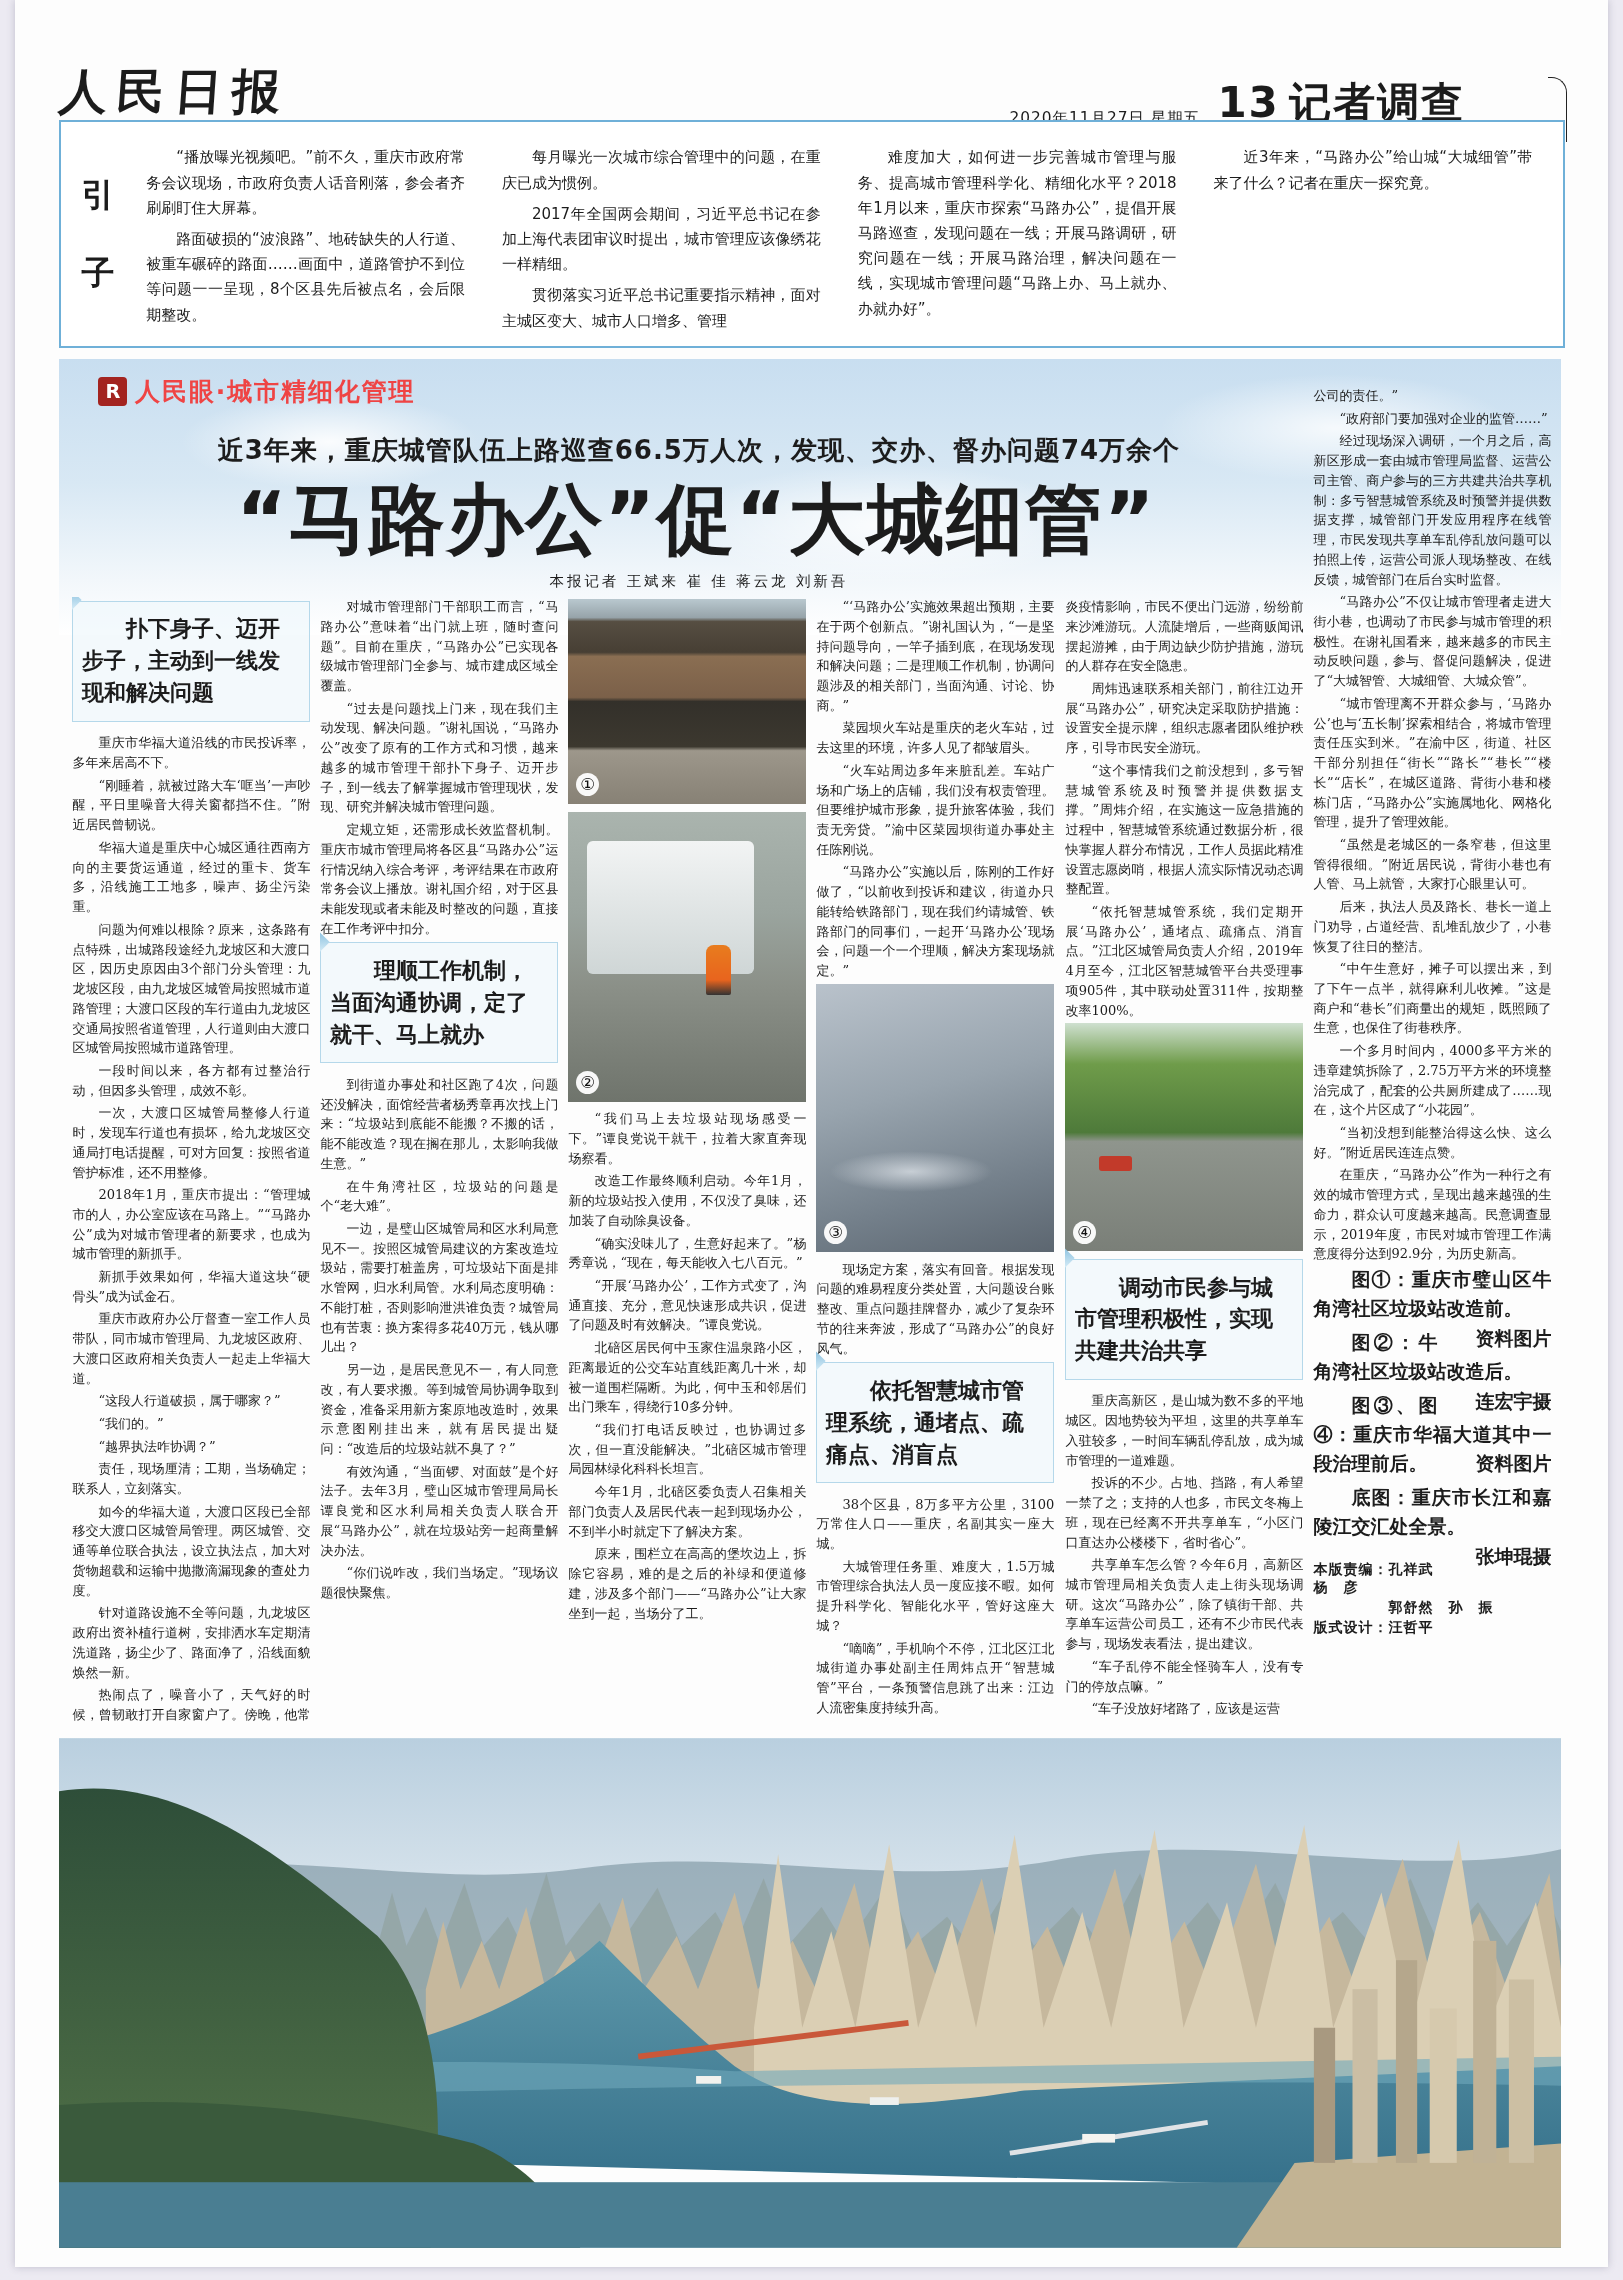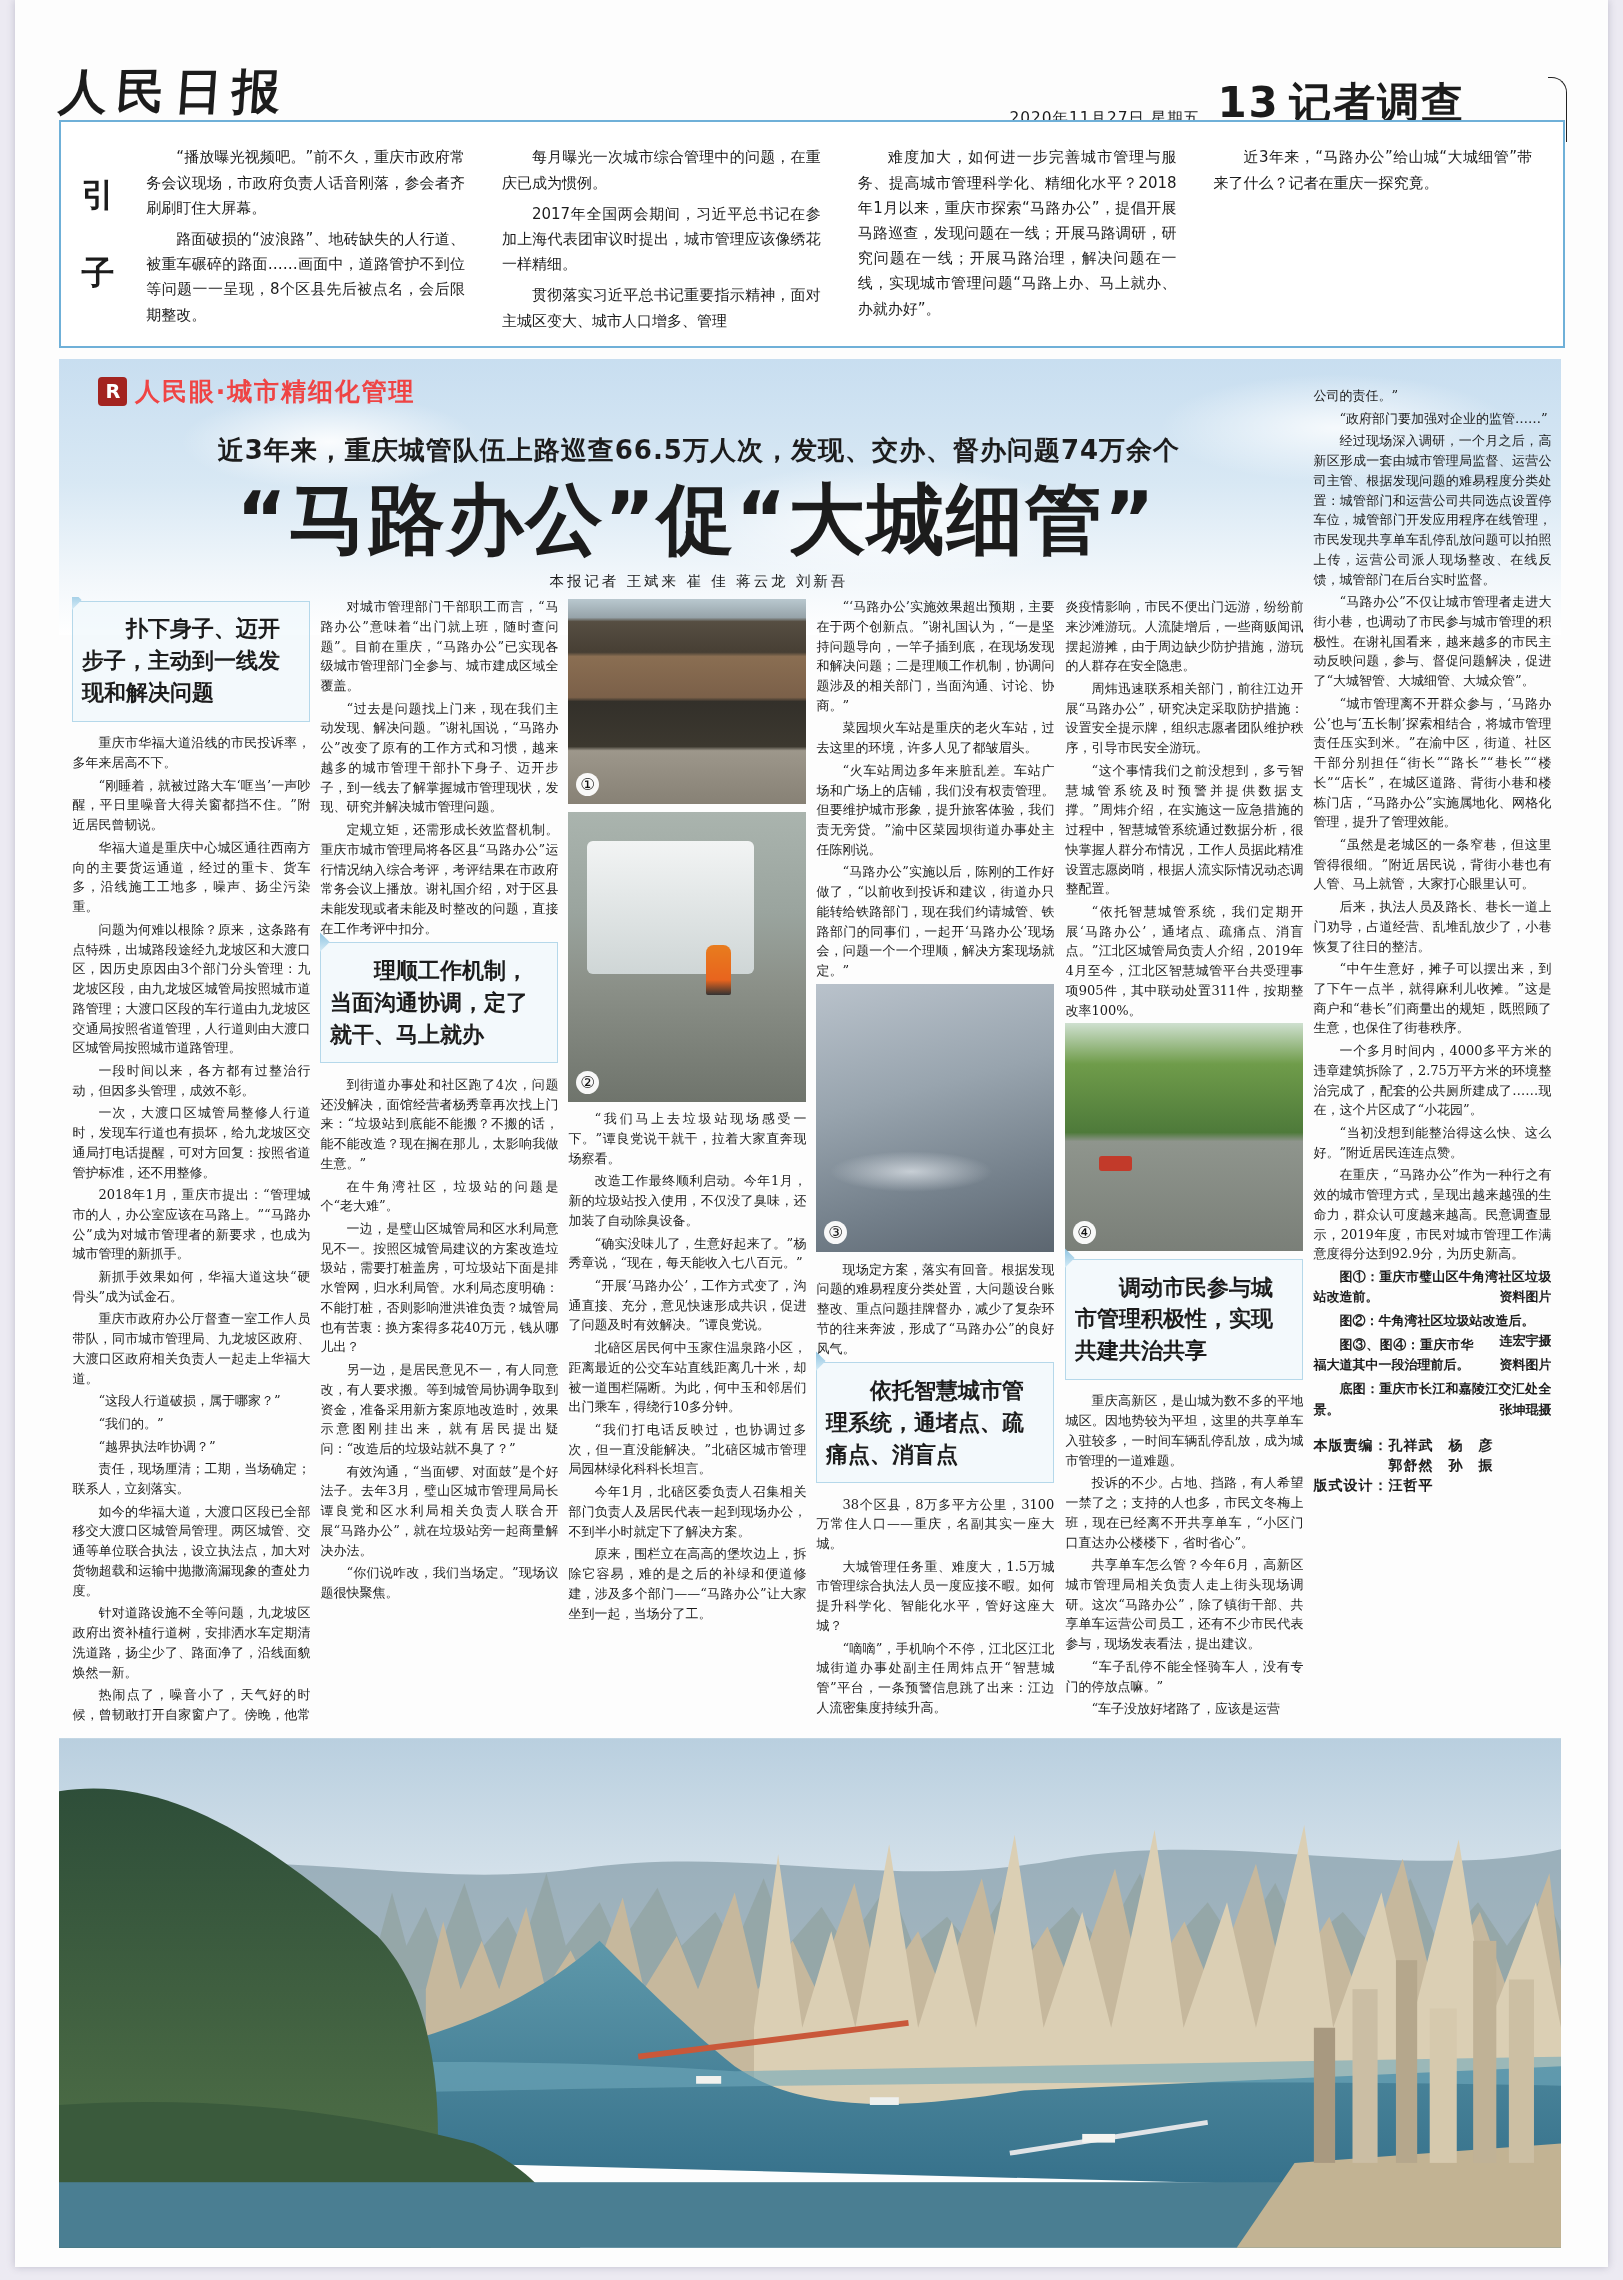--- a/index.html
+++ b/index.html
@@ -66,22 +66,22 @@
       background:linear-gradient(180deg,#f2f4f4,#cfd6d6);border-radius:5.8px;}
   .pic-worker::after{content:"";position:absolute;left:58%;top:46%;width:25px;height:50px;
       background:linear-gradient(180deg,#e87c1e 0%,#e8641e 70%,#333 100%);border-radius:7.7px 7.7px 1.9px 1.9px;}
   .pic-wet{background:
       radial-gradient(116px 29px at 40% 70%,rgba(230,235,240,.7),rgba(230,235,240,0) 70%),
       linear-gradient(165deg,#b9c2cb 0%,#98a4ae 40%,#737f8a 75%,#5c6670 100%);}
   .pic-green{background:linear-gradient(180deg,#cfe0d0 0%,#6f9c4a 18%,#4e7a3a 48%,#8f958d 52%,#7a7f78 100%);}
   .pic-green::after{content:"";position:absolute;left:14%;top:58%;width:33px;height:15.4px;
       background:#c23a2a;border-radius:2.9px;}
 
-  .caption{font-size:13px;font-weight:bold;line-height:1.55;margin:0 0 3.9px;text-align:justify;
-           text-indent:2em;font-family:Liberation Serif, serif;}
+  .caption{font-size:19px;font-weight:bold;line-height:1.55;margin:0 0 3.9px;text-align:justify;
+           text-indent:2em;font-family:Liberation Mono, monospace;}
   .caption .credit{float:right;font-weight:bold;}
   .creditline{font-size:14px;font-weight:bold;margin:1.9px 0;letter-spacing:1px;
               font-family:"DejaVu Serif",serif;}
   .credits-block{margin-top:17.4px;}
 
   
   .aerial{position:absolute;left:44px;top:1738px;width:1502px;height:510px;overflow:hidden;}
 </style>
 </head>
 <body>
@@ -202,21 +202,21 @@
         <div class="subhead"><span class="diamond"></span><span>调动市民参与城市管理积极性，实现共建共治共享</span></div>
         <p class="para">重庆高新区，是山城为数不多的平地城区。因地势较为平坦，这里的共享单车入驻较多，一时间车辆乱停乱放，成为城市管理的一道难题。</p>
         <p class="para">投诉的不少。占地、挡路，有人希望一禁了之；支持的人也多，市民文冬梅上班，现在已经离不开共享单车，“小区门口直达办公楼楼下，省时省心”。</p>
         <p class="para">共享单车怎么管？今年6月，高新区城市管理局相关负责人走上街头现场调研。这次“马路办公”，除了镇街干部、共享单车运营公司员工，还有不少市民代表参与，现场发表看法，提出建议。</p>
         <p class="para">“车子乱停不能全怪骑车人，没有专门的停放点嘛。”</p>
         <p class="para">“车子没放好堵路了，应该是运营</p>
       </div>
     <div class="col" style="left:1298px;top:386px;height:1338px;">
         <p class="para noindent">公司的责任。”</p>
         <p class="para">“政府部门要加强对企业的监管……”</p>
-        <p class="para">经过现场深入调研，一个月之后，高新区形成一套由城市管理局监督、运营公司主管、根据发现问题的难易程度分类处置：城管部门和运营公司共同选点设置停车位，城管部门开发应用程序在线管理，市民发现共享单车乱停乱放问题可以拍照上传，运营公司派人现场整改、在线反馈，城管部门在后台实时监督。</p>
+        <p class="para">经过现场深入调研，一个月之后，高新区形成一套由城市管理局监督、运营公司主管、商户参与的三方共建共治共享机制：多亏智慧城管系统及时预警并提供数据支撑，城管部门开发应用程序在线管理，市民发现共享单车乱停乱放问题可以拍照上传，运营公司派人现场整改、在线反馈，城管部门在后台实时监督。</p>
         <p class="para">“马路办公”不仅让城市管理者走进大街小巷，也调动了市民参与城市管理的积极性。在谢礼国看来，越来越多的市民主动反映问题，参与、督促问题解决，促进了“大城智管、大城细管、大城众管”。</p>
         <p class="para">“城市管理离不开群众参与，‘马路办公’也与‘五长制’探索相结合，将城市管理责任压实到米。”在渝中区，街道、社区干部分别担任“街长”“路长”“巷长”“楼长”“店长”，在城区道路、背街小巷和楼栋门店，“马路办公”实施属地化、网格化管理，提升了管理效能。</p>
         <p class="para">“虽然是老城区的一条窄巷，但这里管得很细。”附近居民说，背街小巷也有人管、马上就管，大家打心眼里认可。</p>
         <p class="para">后来，执法人员及路长、巷长一道上门劝导，占道经营、乱堆乱放少了，小巷恢复了往日的整洁。</p>
         <p class="para">“中午生意好，摊子可以摆出来，到了下午一点半，就得麻利儿收摊。”这是商户和“巷长”们商量出的规矩，既照顾了生意，也保住了街巷秩序。</p>
         <p class="para">一个多月时间内，4000多平方米的违章建筑拆除了，2.75万平方米的环境整治完成了，配套的公共厕所建成了……现在，这个片区成了“小花园”。</p>
         <p class="para">“当初没想到能整治得这么快、这么好。”附近居民连连点赞。</p>
         <p class="para">在重庆，“马路办公”作为一种行之有效的城市管理方式，呈现出越来越强的生命力，群众认可度越来越高。民意调查显示，2019年度，市民对城市管理工作满意度得分达到92.9分，为历史新高。</p>
         <p class="caption">图①：重庆市璧山区牛角湾社区垃圾站改造前。<span class="credit">资料图片</span></p>
         <p class="caption">图②：牛角湾社区垃圾站改造后。<span class="credit">连宏宇摄</span></p>

